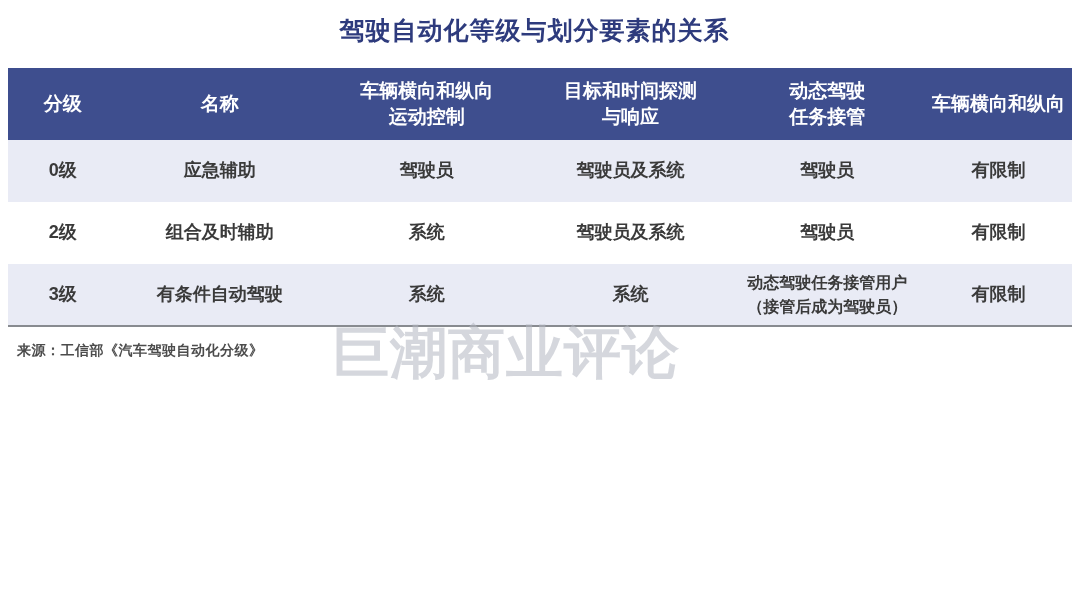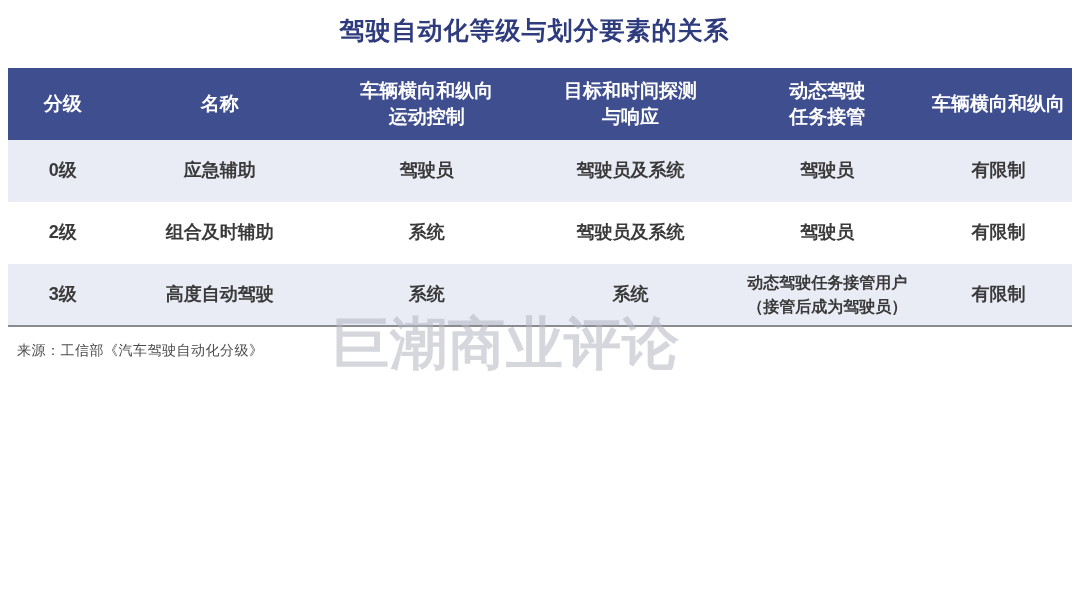--- a/index.html
+++ b/index.html
@@ -53,35 +53,35 @@
     font-weight:600;
     color:var(--cell-text);
     padding:0 4px;
   }
   table.levels tbody tr:nth-child(odd){background:var(--row-alt-bg);}
   table.levels tbody tr:nth-child(even){background:#ffffff;}
   .ct{position:relative;z-index:10;white-space:pre-line;line-height:1.4;display:inline-block;}
   .small .ct{font-size:16px;line-height:1.45;}
   .watermark{
     position:absolute;
-    left:332px;top:301px;
+    left:332px;top:310px;
     font-size:57px;
     font-weight:700;
     color:var(--watermark-color);
     opacity:0.55;
     letter-spacing:1px;
     line-height:1;
     z-index:5;
     pointer-events:none;
     white-space:nowrap;
   }
   .source{
     margin:15px 0 0 17px;
     font-size:14px;
-    font-weight:400;
+    font-weight:700;
     color:#4c4c4c;
     letter-spacing:0.5px;
   }
 </style>
 </head>
 <body>
 
 <div class="page">
 
   <h1 class="title">驾驶自动化等级与划分要素的关系</h1>
@@ -122,21 +122,21 @@
       <tr>
         <td><span class="ct">2级</span></td>
         <td><span class="ct">组合及时辅助</span></td>
         <td><span class="ct">系统</span></td>
         <td><span class="ct">驾驶员及系统</span></td>
         <td><span class="ct">驾驶员</span></td>
         <td><span class="ct">有限制</span></td>
       </tr>
       <tr>
         <td><span class="ct">3级</span></td>
-        <td><span class="ct">高度自动驾驶</span></td>
+        <td><span class="ct">有条件自动驾驶</span></td>
         <td><span class="ct">系统</span></td>
         <td><span class="ct">系统</span></td>
         <td class="small"><span class="ct">动态驾驶任务接管用户
 （接管后成为驾驶员）</span></td>
         <td><span class="ct">有限制</span></td>
       </tr>
     </tbody>
   </table>
 
   <div class="source">来源：工信部《汽车驾驶自动化分级》</div>

